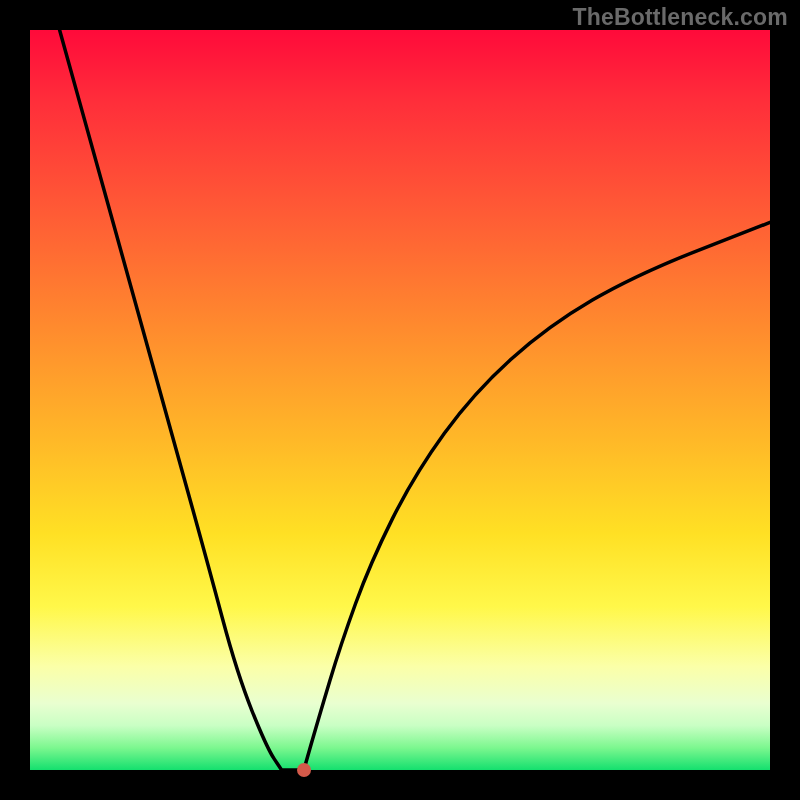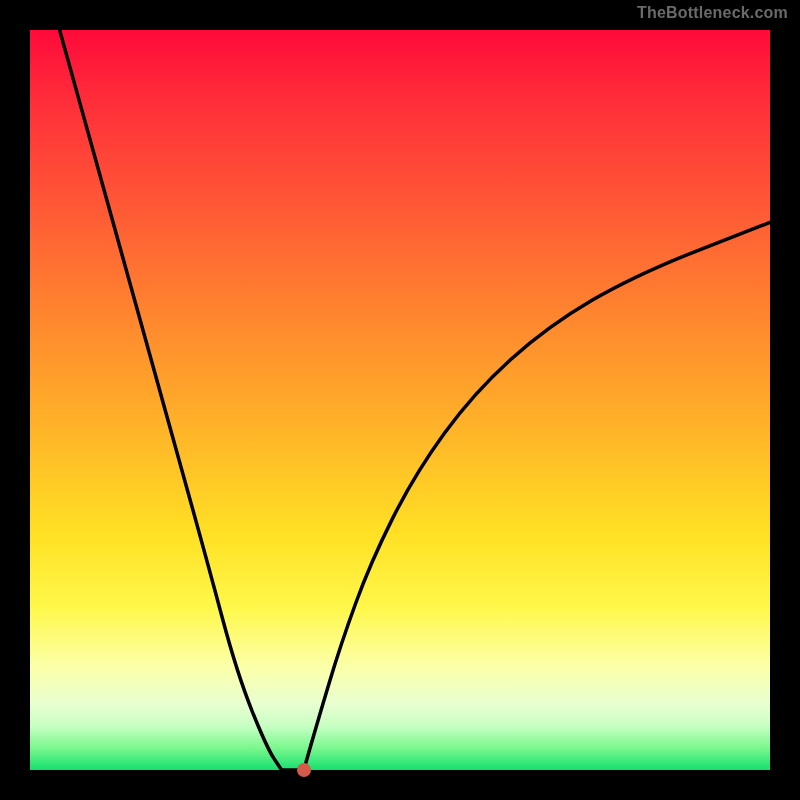--- a/index.html
+++ b/index.html
@@ -15,21 +15,21 @@
     position: relative;
     width: 800px;
     height: 800px;
     background: #000;
   }
   .watermark {
     position: absolute;
     top: 4px;
     right: 12px;
     color: #6a6a6a;
-    font-size: 16px;
+    font-size: 23px;
     font-weight: 600;
     letter-spacing: 0.2px;
     user-select: none;
   }
   .plot {
     position: absolute;
     left: 30px;
     top: 30px;
     width: 740px;
     height: 740px;

